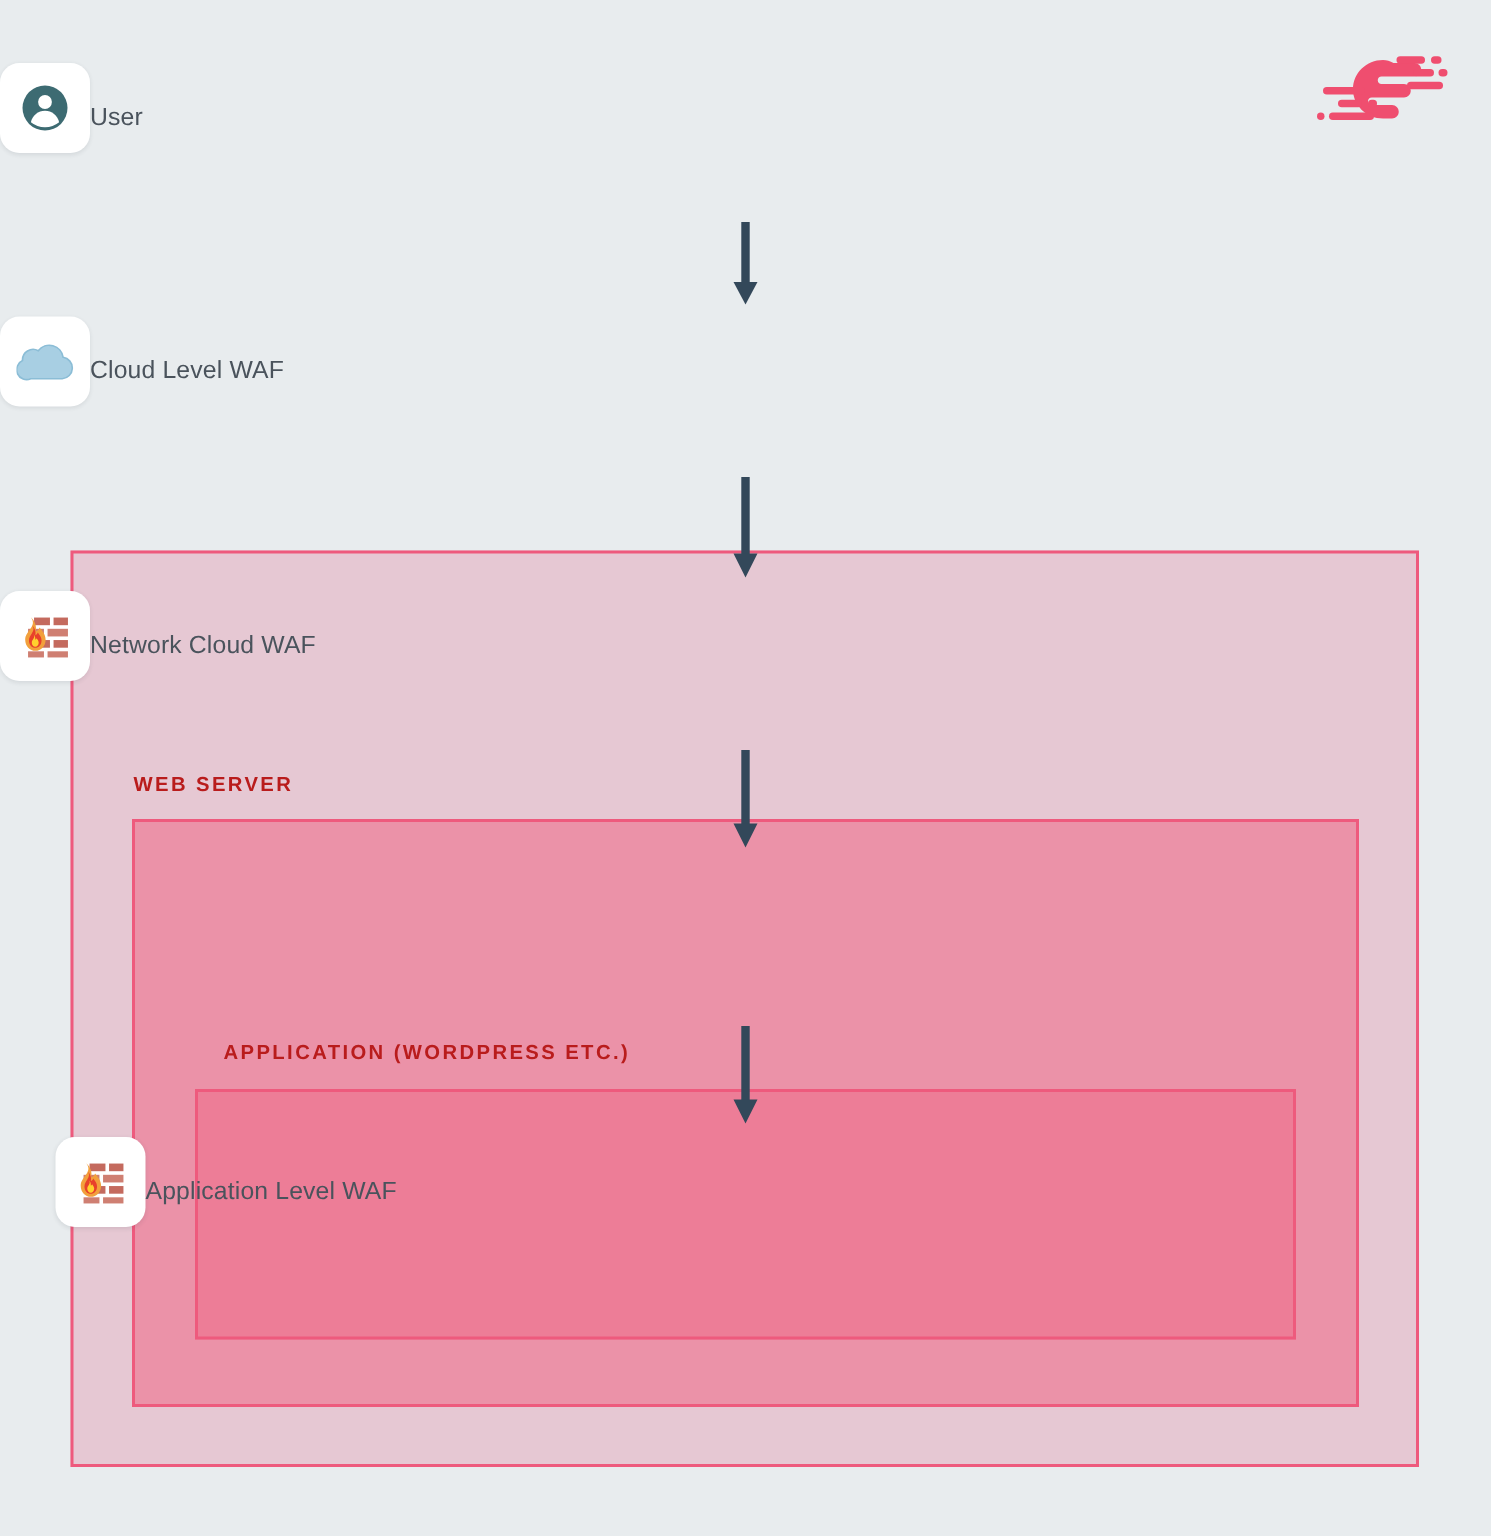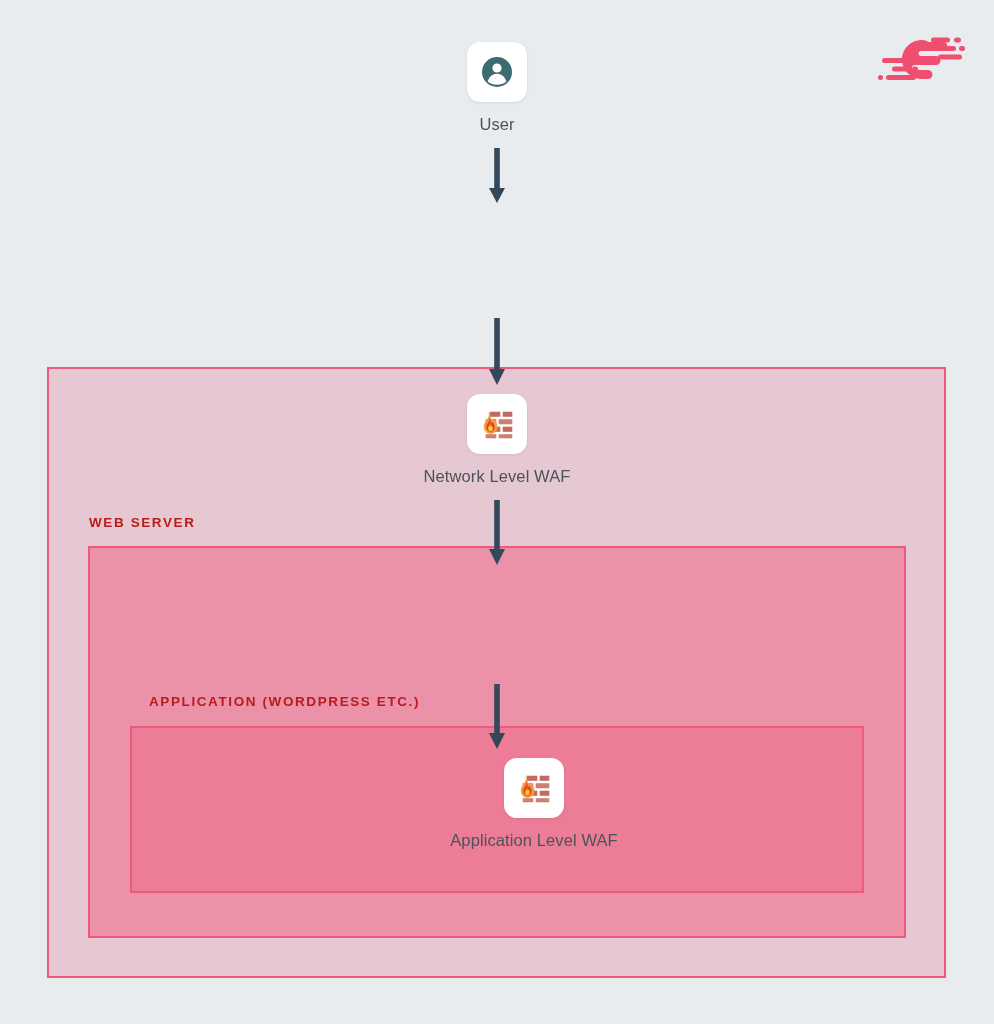--- a/index.html
+++ b/index.html
@@ -66,21 +66,21 @@
     left: 149px;
     top: 694px;
   }
 
   
   .node {
     position: absolute;
     left: 0;
     width: 994px;
     display: flex;
-    flex-direction: column;
+    flex-direction: row;
     align-items: center;
   }
   .icon-card {
     width: 60px;
     height: 60px;
     border-radius: 13px;
     background: #ffffff;
     display: flex;
     align-items: center;
     justify-content: center;
@@ -163,20 +163,28 @@
     <div class="node-label">User</div>
   </div>
 
   <div class="arrow arrow-1">
     <svg width="20" height="100%" viewBox="0 0 20 56" preserveAspectRatio="none" aria-hidden="true">
       <rect x="7.2" y="0" width="5.6" height="42" fill="#33485a"></rect>
       <path d="M2 40 L18 40 L10 55 Z" fill="#33485a"></path>
     </svg>
   </div>
 
+  <div class="node node-cloud">
+    <div class="icon-card">
+      <svg width="38" height="30" viewBox="0 0 38 30" aria-hidden="true">
+        <path d="M9.5 26.5h21a7.2 7.2 0 0 0 .6-14.3 9.3 9.3 0 0 0-16.6-4.4A7.1 7.1 0 0 0 4 14.4a6.4 6.4 0 0 0 5.5 12.1z" fill="#a8cfe3" stroke="#8bbdd6" stroke-width="1.1"></path>
+      </svg>
+    </div>
+    <div class="node-label">Cloud Level WAF</div>
+  </div>
 
   <div class="arrow arrow-2">
     <svg width="20" height="100%" viewBox="0 0 20 68" preserveAspectRatio="none" aria-hidden="true">
       <rect x="7.2" y="0" width="5.6" height="53" fill="#33485a"></rect>
       <path d="M2 51 L18 51 L10 67 Z" fill="#33485a"></path>
     </svg>
   </div>
 
   <div class="node node-network">
     <div class="icon-card">
@@ -189,21 +197,21 @@
           <rect x="11" y="18" width="12" height="6.5" fill="#c46a5e"></rect>
           <rect x="24" y="18" width="11" height="6.5" fill="#c46a5e"></rect>
           <rect x="7" y="25.5" width="12" height="5.5" fill="#cf7f72"></rect>
           <rect x="20" y="25.5" width="15" height="5.5" fill="#cf7f72"></rect>
         </g>
         <path d="M9.5 3.5c2.6 3.2 1.2 5.6-.3 7.8-1.6 2.3-3.4 4-3.4 7.2 0 4.2 3.1 7.4 6.8 7.4 3.8 0 6.8-3.2 6.8-7.4 0-3.7-2.4-6-4-8.2-.6 1.7-1.7 2.4-2.6 2.6.7-3.4-.4-7.1-3.3-9.4z" fill="#f2a03c"></path>
         <path d="M10.5 9c1.5 2.2.7 3.6-.2 5.1-1 1.6-2 2.8-2 4.9 0 2.8 1.9 4.9 4.2 4.9s4.2-2.1 4.2-4.9c0-2.4-1.5-4-2.5-5.4-.4 1.1-1 1.6-1.6 1.7.4-2.2-.3-4.7-2.1-6.3z" fill="#e8412b"></path>
         <path d="M11.4 15c.8 1.2.4 2-.1 2.8-.6.9-1.1 1.5-1.1 2.7 0 1.5 1 2.7 2.3 2.7s2.3-1.2 2.3-2.7c0-1.3-.8-2.2-1.4-3-.2.6-.5.9-.9.9.2-1.2-.2-2.6-1.1-3.4z" fill="#ffd02e"></path>
       </svg>
     </div>
-    <div class="node-label">Network Level WAF</div>
+    <div class="node-label">Network Cloud WAF</div>
   </div>
 
   <div class="arrow arrow-3">
     <svg width="20" height="100%" viewBox="0 0 20 66" preserveAspectRatio="none" aria-hidden="true">
       <rect x="7.2" y="0" width="5.6" height="51" fill="#33485a"></rect>
       <path d="M2 49 L18 49 L10 65 Z" fill="#33485a"></path>
     </svg>
   </div>
 
 

